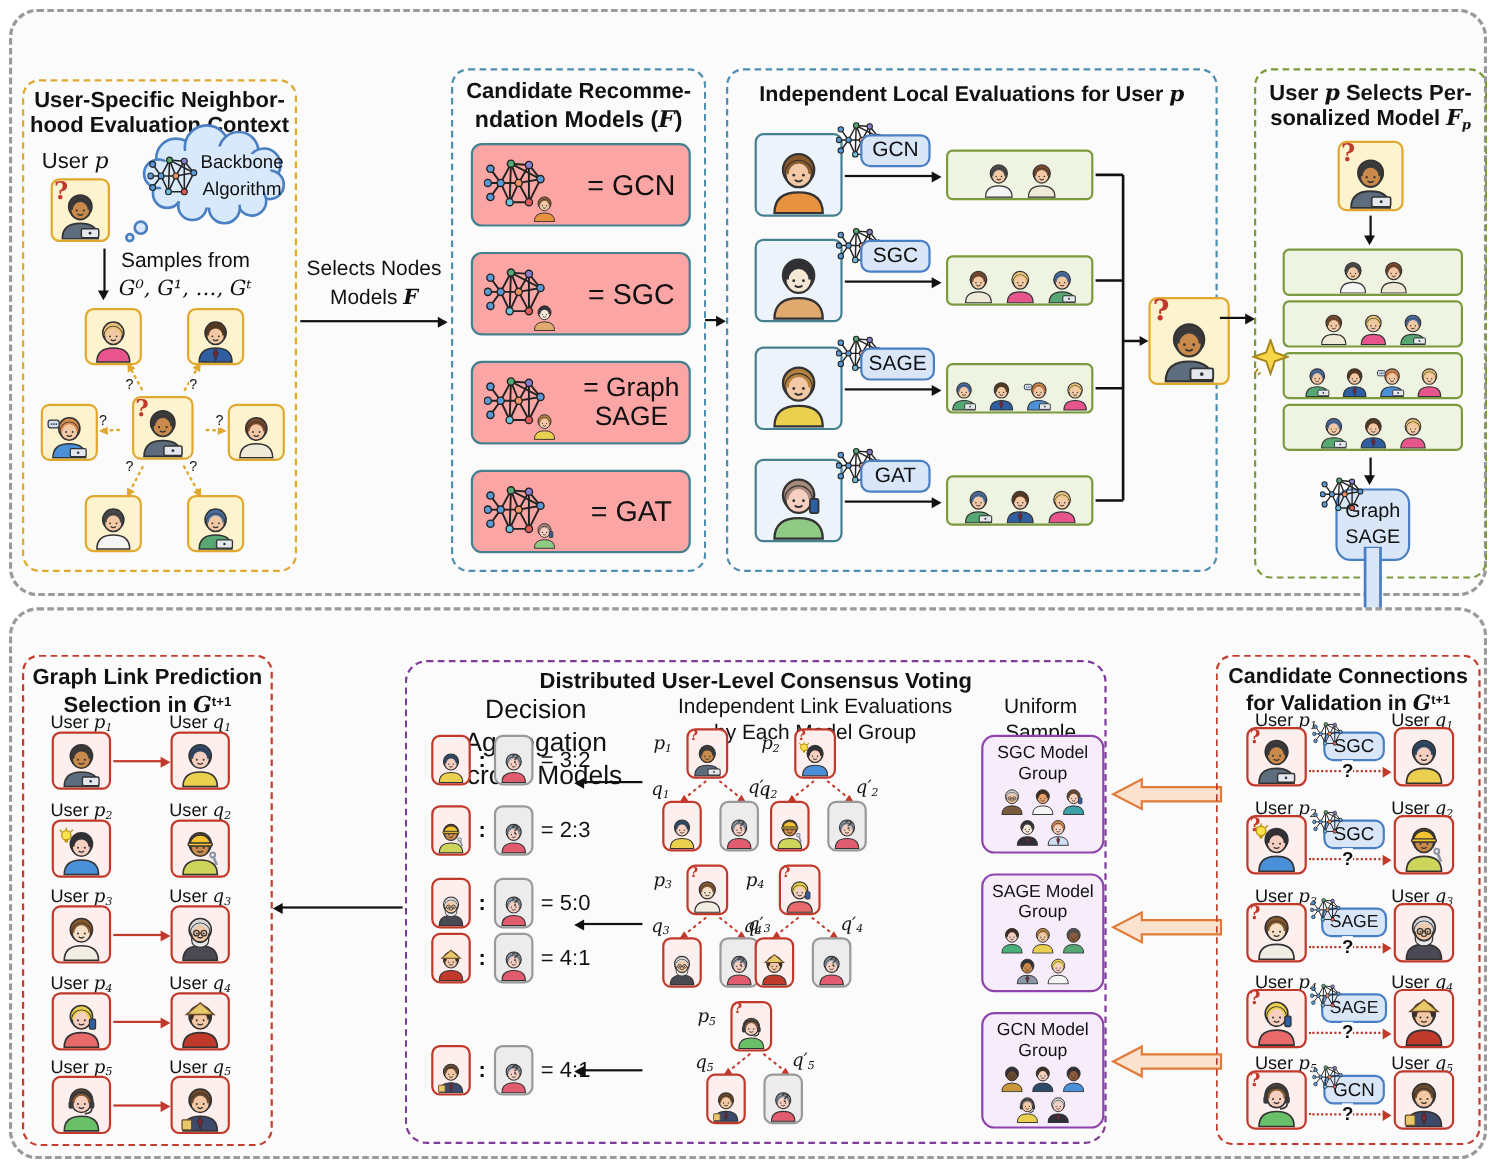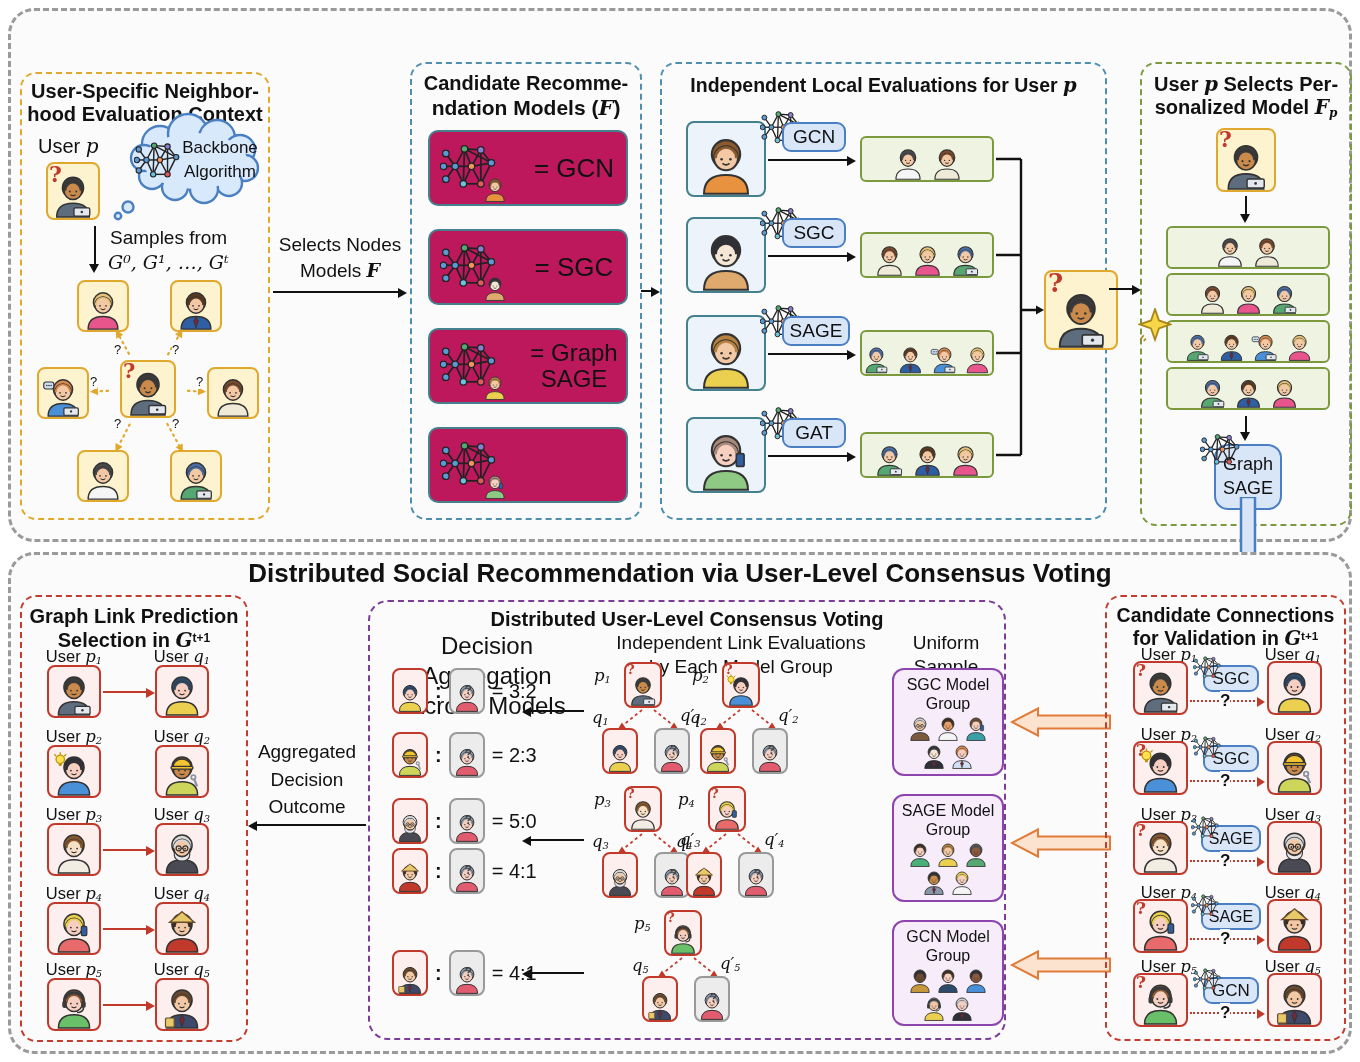--- a/index.html
+++ b/index.html
@@ -7,21 +7,21 @@
 .stage{position:relative;width:1360px;height:1062px;background:#fff;overflow:hidden}
 .abs{position:absolute}
 .panel{position:absolute;border:3px dashed #9a9a9a;border-radius:26px;background:#fbfbfb}
 .dbox{position:absolute;border:2.5px dashed;border-radius:16px}
 .bt{font-weight:bold;text-align:center}
 .ctr{text-align:center}
 .mv{font-family:"DejaVu Serif",serif;font-style:italic}
 .mvb{font-family:"DejaVu Serif",serif;font-style:italic;font-weight:bold}
 sub{font-size:0.6em;vertical-align:-0.25em}
 sup{font-size:0.6em;vertical-align:0.45em}
-.card{position:absolute;background:#be185d;border:2px solid #45808f;border-radius:10px;display:flex;align-items:center;justify-content:center;gap:6px}
+.card{position:absolute;background:#fca5a5;border:2px solid #45808f;border-radius:10px;display:flex;align-items:center;justify-content:center;gap:6px}
 .abox{position:absolute;border:2px solid;border-radius:8px;display:flex;align-items:flex-end;justify-content:center;overflow:visible}
 .abox.blue{background:#edf3fa;border-color:#45808f}
 .abox.yellow{background:#fdf3cf;border-color:#e0a92e}
 .abox.red{background:#fdefed;border-color:#c0392b}
 .abox.gray{background:#ececec;border-color:#999}
 .gbox{position:absolute;background:#eef3e2;border:2px solid #7a9a3d;border-radius:6px;display:flex;align-items:flex-end;justify-content:center;gap:5px;overflow:hidden}
 .pill{position:absolute;background:#d9e6f8;border:2px solid #4a7fc4;border-radius:9px;display:flex;align-items:center;justify-content:center}
 .harr{position:absolute;height:0;border-top:2.4px solid #111}
 .harr::after{content:"";position:absolute;right:-9px;top:-5.5px;border:5.5px solid transparent;border-left:9px solid #111}
 .harr.rev::after{display:none}
@@ -414,20 +414,23 @@
       <span class="avslot abs" style="left:52px;top:44px"><svg width="26" height="26" viewBox="0 0 48 48" style="display:inline-block">
             <circle cx="24" cy="16.5" r="11" fill="#a88a7d" stroke="#333" stroke-width="1.6"></circle>
             <path d="M7 47 Q7 32.5 24 32.5 Q41 32.5 41 47 Z" fill="#8fca84" stroke="#333" stroke-width="1.6"></path>
             <circle cx="24" cy="19.5" r="9.3" fill="#f6cfc0" stroke="#333" stroke-width="1.6"></circle>
             <path d="M14.7 19.5 a9.3 9.3 0 0 1 18.6 0 l-2.3 0 a7 7.4 0 0 0 -14 0 Z" fill="#a88a7d"></path>
             <circle cx="20.6" cy="20.3" r="1" fill="#333"></circle>
             <circle cx="27.4" cy="20.3" r="1" fill="#333"></circle>
             <path d="M21.3 23.6 q2.7 2.3 5.4 0" fill="none" stroke="#333" stroke-width="1.3"></path>
             <rect x="32" y="19" width="6" height="10" rx="1.4" fill="#2e5fa3" stroke="#333" stroke-width="1.3"></rect>
           </svg></span>
+      <div class="abs ctr" style="left:92px;top:0;width:104px;height:100%;display:flex;flex-direction:column;justify-content:center;font-size:26px">
+        <div><span>=</span> <span>GAT</span></div>
+      </div>
     </div>
   </div>
   <div class="harr" style="left:641px;top:290px;width:15px"></div>
 
   <div class="dbox" style="left:660px;top:62px;width:447px;height:458px;border-color:#4e8fb0">
     <div class="abs bt" style="left:0;top:10px;width:100%;font-size:19.5px">
       <span>Independent Local Evaluations for User</span> <span class="mv">p</span>
     </div>
 
     <div class="abox blue" style="left:24px;top:57px;width:80px;height:76px">
@@ -959,21 +962,20 @@
             <circle cx="33" cy="35" r="2.8" fill="#e05c5c" stroke="#222" stroke-width="1.1"></circle>
           </svg></span>
     </div>
   </div>
 
   <svg class="abs" style="left:1226px;top:497px" width="44" height="88" viewBox="0 0 44 88">
     <polygon points="15,0 29,0 29,57 40,57 22,84 4,57 15,57" fill="#d9e6f8" stroke="#4a7fc4" stroke-width="2.5"></polygon>
   </svg>
 
   <div class="panel" style="left:8px;top:552px;width:1344px;height:502px"></div>
-  <div class="abs bt" style="left:8px;top:558px;width:1344px;font-size:26px">Distributed Social Recommendation via User-Level Consensus Voting</div>
 
   <div class="dbox" style="left:20px;top:595px;width:228px;height:447px;border-color:#c43c2e">
     <div class="abs bt" style="left:0;top:8px;width:100%;font-size:20px">Graph Link Prediction</div>
     <div class="abs bt" style="left:0;top:31px;width:100%;font-size:20px">
       <span>Selection in</span> <span class="mvb">G</span><sup>t+1</sup>
     </div>
 
     <div class="abs ul ctr" style="left:18px;top:50px;width:68px"><span>User</span> <span class="mv">p</span><sub class="mv">1</sub></div>
     <div class="abs ul ctr" style="left:126px;top:50px;width:68px"><span>User</span> <span class="mv">q</span><sub class="mv">1</sub></div>
     <div class="abox red" style="left:25px;top:68px;width:54px;height:53px">
@@ -1120,25 +1122,20 @@
             <circle cx="20.6" cy="20.3" r="1" fill="#333"></circle>
             <circle cx="27.4" cy="20.3" r="1" fill="#333"></circle>
             <path d="M21.3 23.6 q2.7 2.3 5.4 0" fill="none" stroke="#333" stroke-width="1.3"></path>
             <rect x="6" y="36" width="9.5" height="10" rx="1" fill="#e8c96a" stroke="#6b4a2d" stroke-width="1.3"></rect>
             <path d="M24 33 l2.6 4.5 -2.6 8 -2.6 -8 z" fill="#7a2635" stroke="#333" stroke-width="1"></path>
           </svg></span>
       </div>
     <div class="harr red" style="left:81px;top:407px;width:48px"></div>
   </div>
 
-  <div class="abs ctr" style="left:246px;top:738px;width:122px;font-size:19px;line-height:1.45">
-    <div>Aggregated</div>
-    <div>Decision</div>
-    <div>Outcome</div>
-  </div>
   <div class="harr rev" style="left:252px;top:824px;width:114px"></div>
 
   <div class="dbox" style="left:368px;top:600px;width:638px;height:440px;border-color:#7d3c98;border-radius:20px">
     <div class="abs bt" style="left:0;top:6px;width:100%;font-size:20px">Distributed User-Level Consensus Voting</div>
     <div class="abs ctr" style="left:10px;top:29px;width:214px;font-size:24px;line-height:1.25">
       <div>Decision Aggregation</div>
         <div>Across Models</div>
     </div>
     <div class="abs ctr" style="left:226px;top:29px;width:290px;font-size:19px;line-height:1.25">
       <div>Independent Link Evaluations</div>

